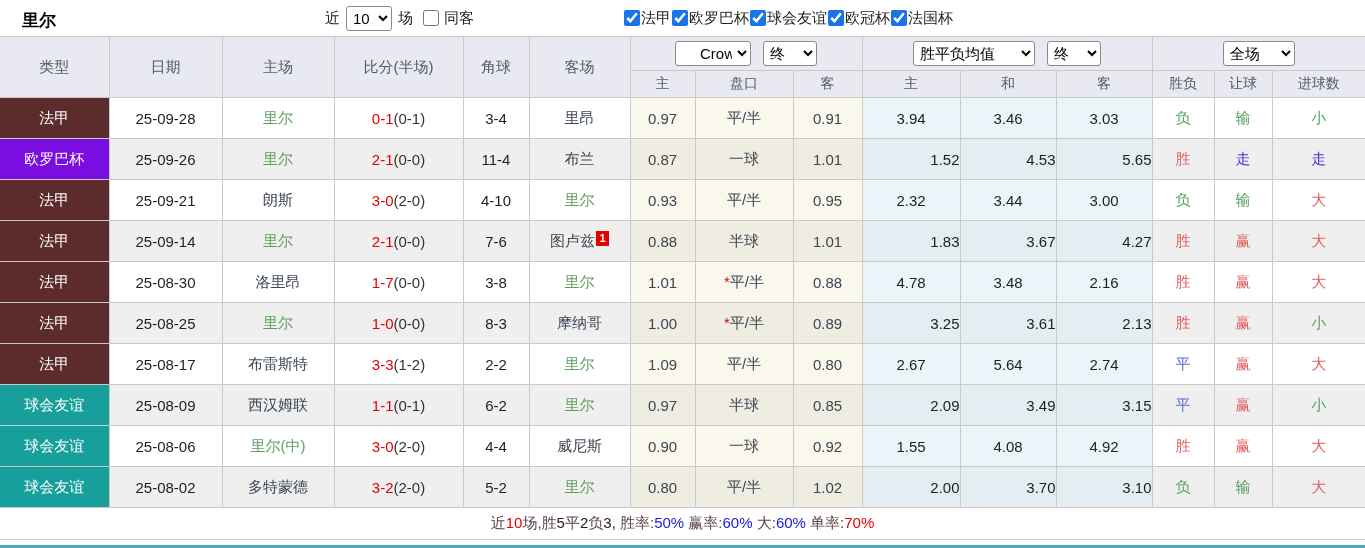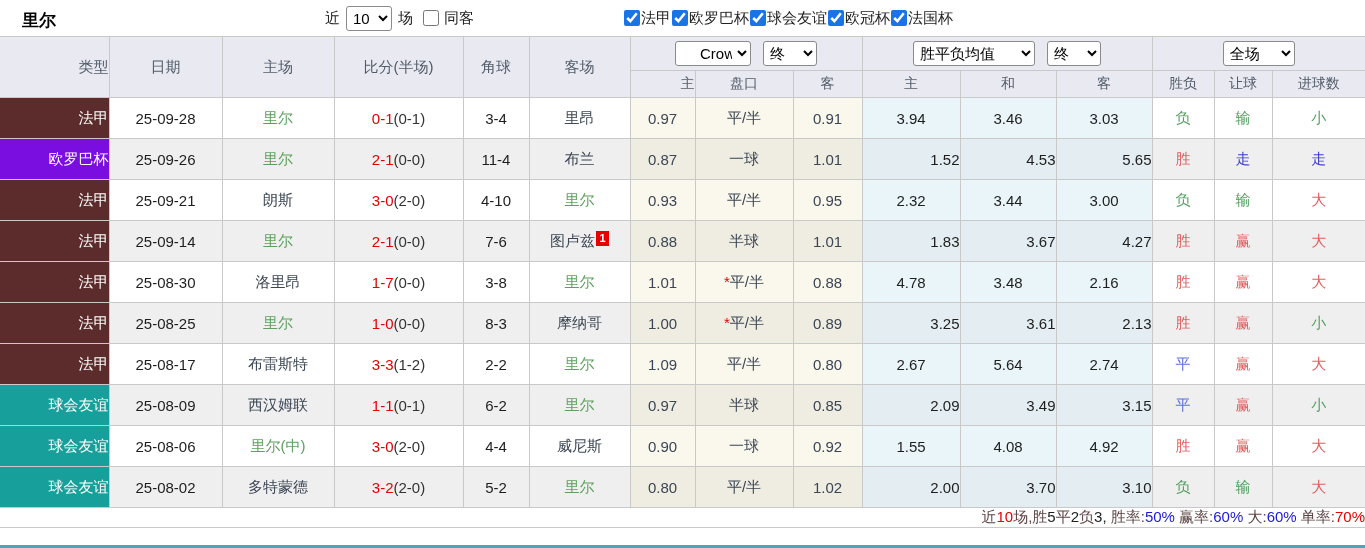--- a/index.html
+++ b/index.html
@@ -19,21 +19,21 @@
   }
   input[type="checkbox"] { width:16px; height:16px; accent-color:#1b73e8; margin:0; vertical-align:middle; }
   .same-away-wrap { display:flex; align-items:center; margin-left:10px; }
   .same-away-wrap span { margin-left:5px; }
   .league-group { display:flex; align-items:center; margin-left:150px; }
   .league-item { display:flex; align-items:center; }
   .league-item span { margin:0 1px 0 1px; }
   
   table { width:1365px; border-collapse:collapse; table-layout:fixed; }
   th, td { border:1px solid #c9c9c9; text-align:center; padding:0; white-space:nowrap; overflow:hidden; }
-  th:first-child, td:first-child { border-left:0;text-align:right; }
+  th:first-child, td:first-child { border-left:0; }
   th:last-child, td:last-child { border-right:0; }
   thead th { background:#e9e9f2; color:#515c68; font-weight:normal; font-size:15px; }
   .hrow1 th { height:34px; }
   .hrow2 th { height:27px; font-size:14px; }
   .dd-cell select { margin:0 6px; }
   .sel-bookmaker { width:76px;padding-left:20px; }
   .sel-time { width:54px; }
   .sel-europe { width:122px; }
   .sel-scope { width:72px; }
   tbody td { height:41px; font-size:15px; color:#1e1e1e; background:#fff; }
@@ -45,21 +45,21 @@
   td.type-cell { color:#fff; font-size:15px; }
   .team { color:#3c4654; }
   .team.lille { color:#5da05d; }
   .score-main { color:#e60000; }
   .score-half { color:#333; }
   .star { color:#e60000; }
   .badge {
     display:inline-block; background:#e60000; color:#fff; font-size:11px; font-weight:bold;
     width:13px; height:15px; line-height:15px; vertical-align:4px; margin-left:1px; text-align:center;
   }
-  tfoot td { height:20px; font-size:15px; border-left:0; border-right:0; background:#fff; }
+  tfoot td { height:32px; font-size:15px; border-left:0; border-right:0; background:#fff; }
   .bottom-line { position:absolute; left:0; bottom:0; width:1365px; height:3px; }
 </style>
 </head>
 <body>
 
 <div class="topbar">
   <span class="page-title">里尔</span>
   <div class="controls">
     <span>近</span>
     <select style="width:46px;">

